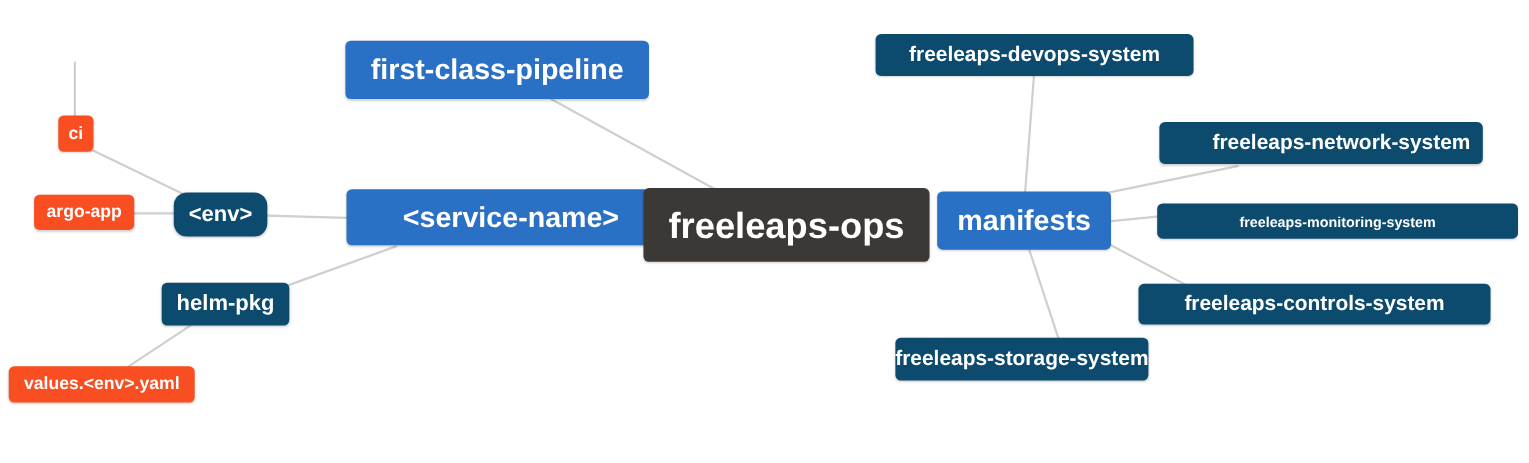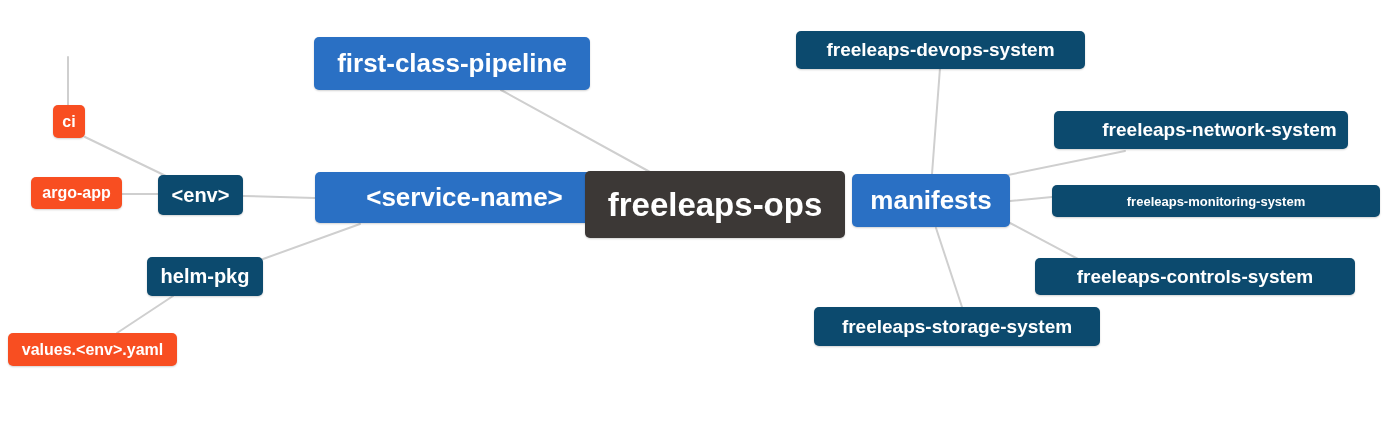--- a/index.html
+++ b/index.html
@@ -21,32 +21,32 @@
   .c-dark  {background:#3c3836;}
   .c-blue  {background:#2a70c4;text-align:right;}
   .c-green {background:#0c4a6e;}
   .c-red   {background:#f84e21;}
   .c-orange{background:#f8a62a;}
 
   
   .n-jenkinsfile {left:20px;  top:27px;  width:96px;  height:30px; font-size:13px;}
   .n-ci          {left:53px;  top:105px; width:32px;  height:33px; font-size:16px;}
   .n-argo-app    {left:31px;  top:177px; width:91px;  height:32px; font-size:16px;}
-  .n-env         {left:158px; top:175px; width:85px;  height:40px; font-size:20px;}
+  .n-env         {left:158px; top:175px; width:85px;  height:40px; font-size:20px;border-radius:12px;}
   .n-helm-pkg    {left:147px; top:257px; width:116px; height:39px; font-size:20px;}
   .n-values      {left:8px;   top:333px; width:169px; height:33px; font-size:16px;}
   .n-fcp         {left:314px; top:37px;  width:276px; height:53px; font-size:26px;}
   .n-service     {left:315px; top:172px; width:299px; height:51px; font-size:26px;}
   .n-root        {left:585px; top:171px; width:260px; height:67px; font-size:33px;}
   .n-manifests   {left:852px; top:174px; width:158px; height:53px; font-size:26px;}
   .n-devops      {left:796px; top:31px;  width:289px; height:38px; font-size:19px;}
   .n-network     {left:1054px;top:111px; width:294px; height:38px; font-size:19px;padding-left:37px;}
   .n-monitoring  {left:1052px;top:185px; width:328px; height:32px; font-size:13px;}
   .n-controls    {left:1035px;top:258px; width:320px; height:37px; font-size:19px;}
-  .n-storage     {left:814px; top:307px; width:286px; height:39px; font-size:19px;}
+  .n-storage     {left:814px; top:307px; width:230px; height:39px; font-size:19px;}
 </style>
 </head>
 <body>
 
 <div class="canvas">
 
   <svg class="edges" width="1390" height="421">
     <line x1="68" y1="57" x2="68" y2="106"></line>
     <line x1="85" y1="137" x2="168" y2="177"></line>
     <line x1="122" y1="194" x2="158" y2="194"></line>

